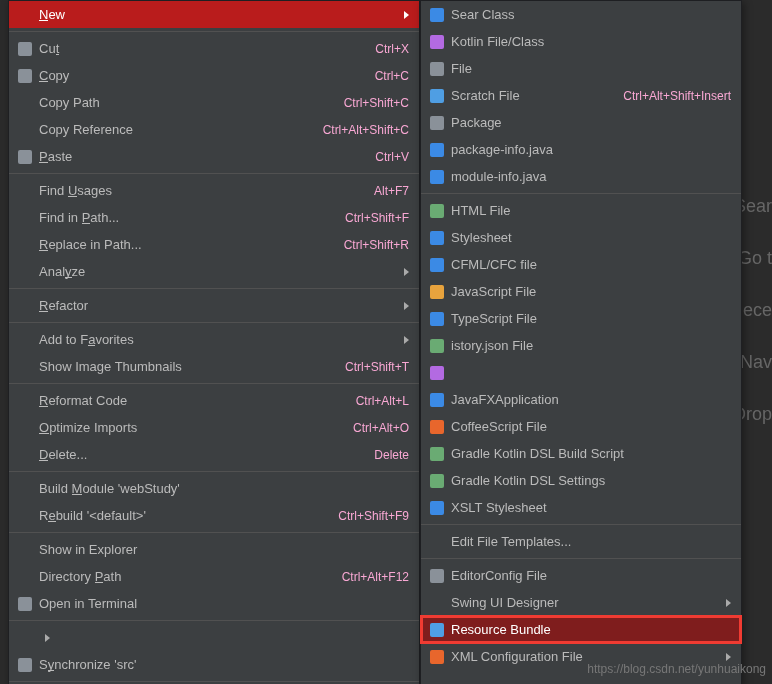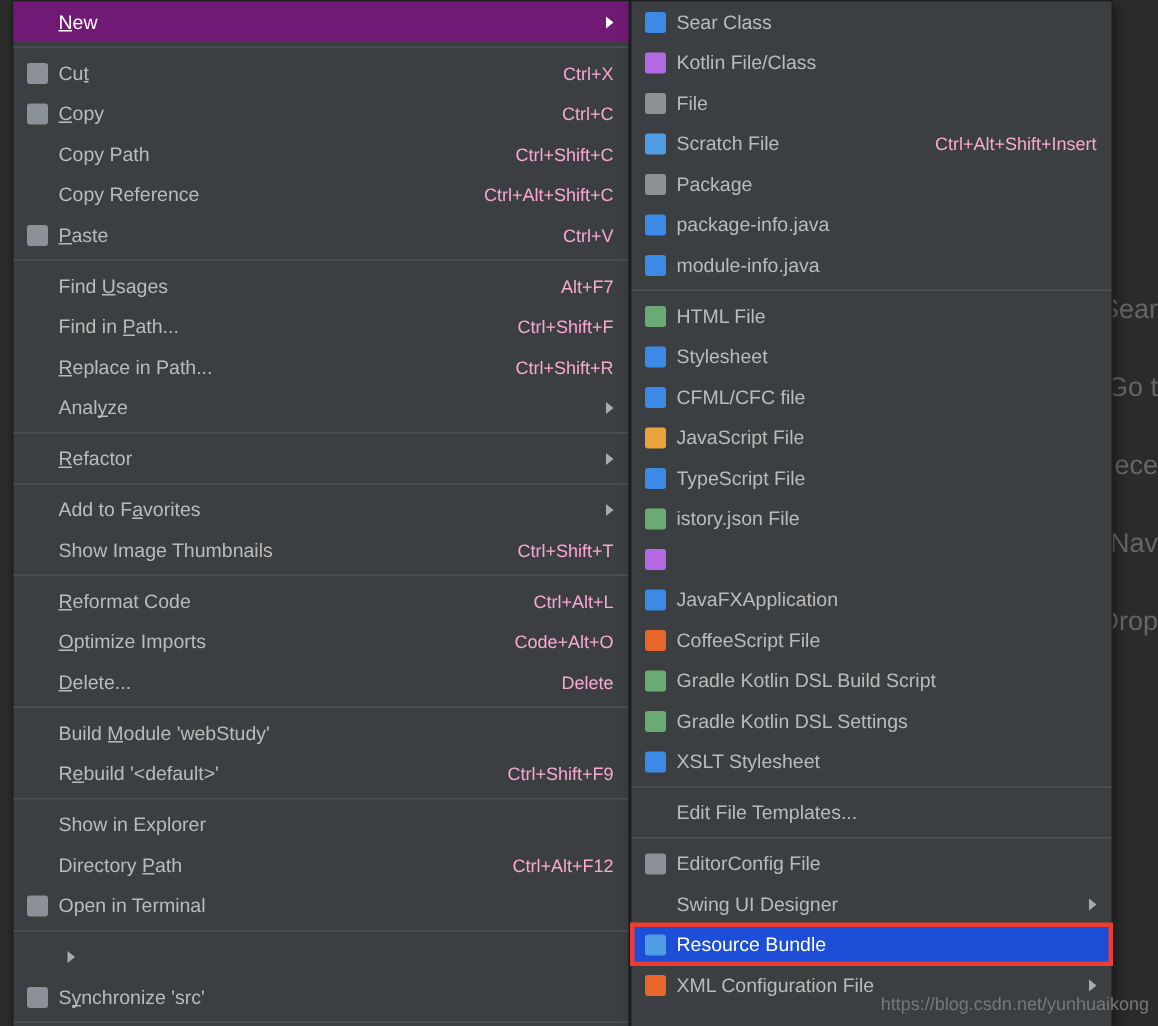--- a/index.html
+++ b/index.html
@@ -1,21 +1,21 @@
 <!DOCTYPE html>
 <html><head>
 <meta charset="utf-8">
 <style>
   html,body{margin:0;padding:0;background:#2b2b2b;font-family:"Segoe UI",Arial,sans-serif;font-size:13px;color:#bbb;width:772px;height:684px;overflow:hidden;position:relative}
   .menu{position:absolute;background:#3c3f41;border:1px solid #1e1f22;box-shadow:2px 2px 8px rgba(0,0,0,.4)}
   .menu.left{left:8px;top:0;width:410px;height:684px}
   .menu.right{left:420px;top:0;width:320px;height:684px}
   .item{display:flex;align-items:center;height:27px;padding:0 10px 0 30px;position:relative;cursor:default}
-  .item.sel{background:#701a75;color:#fff}
-  .item.hl{outline:3px solid #f03b32;outline-offset:-2px;background:#1d4ed8;color:#fff}
+  .item.sel{background:#b91c1c;color:#fff}
+  .item.hl{outline:3px solid #f03b32;outline-offset:-2px;background:#7f1d1d;color:#fff}
   .label{flex:1;white-space:nowrap}
   .sc{color:#f9a8d4;font-size:12px;margin-left:12px}
   .arrow{width:0;height:0;border-top:4px solid transparent;border-bottom:4px solid transparent;border-left:5px solid #aaa;margin-left:6px}
   .item.sel .arrow{border-left-color:#fff}
   .sep{height:1px;background:#515151;margin:3px 0}
   .ic{position:absolute;left:8px;width:16px;height:16px;display:flex;align-items:center;justify-content:center;font-size:11px}
   .mn{position:relative}
   .mn::after{content:"";position:absolute;left:0;bottom:1px;width:100%;border-bottom:1px solid currentColor}
   .mn-wrap{display:inline}
   .bg-text{position:absolute;right:0;top:180px;color:#666;font-size:18px;line-height:52px;text-align:right}
@@ -100,21 +100,21 @@
       <span class="label">Show Image Thumbnails</span>
       <span class="sc">Ctrl+Shift+T</span>
     </div>
     <div class="sep"></div>
     <div class="item">
       <span class="label"><span class="mn-wrap"><span class="mn">R</span></span>eformat Code</span>
       <span class="sc">Ctrl+Alt+L</span>
     </div>
     <div class="item">
       <span class="label"><span class="mn-wrap"><span class="mn">O</span></span>ptimize Imports</span>
-      <span class="sc">Code+Alt+O</span>
+      <span class="sc">Ctrl+Alt+O</span>
     </div>
     <div class="item">
       <span class="label"><span class="mn-wrap"><span class="mn">D</span></span>elete...</span>
       <span class="sc">Delete</span>
     </div>
     <div class="sep"></div>
     <div class="item">
       <span class="label">Build <span class="mn-wrap"><span class="mn">M</span></span>odule 'webStudy'</span>
     </div>
     <div class="item">

